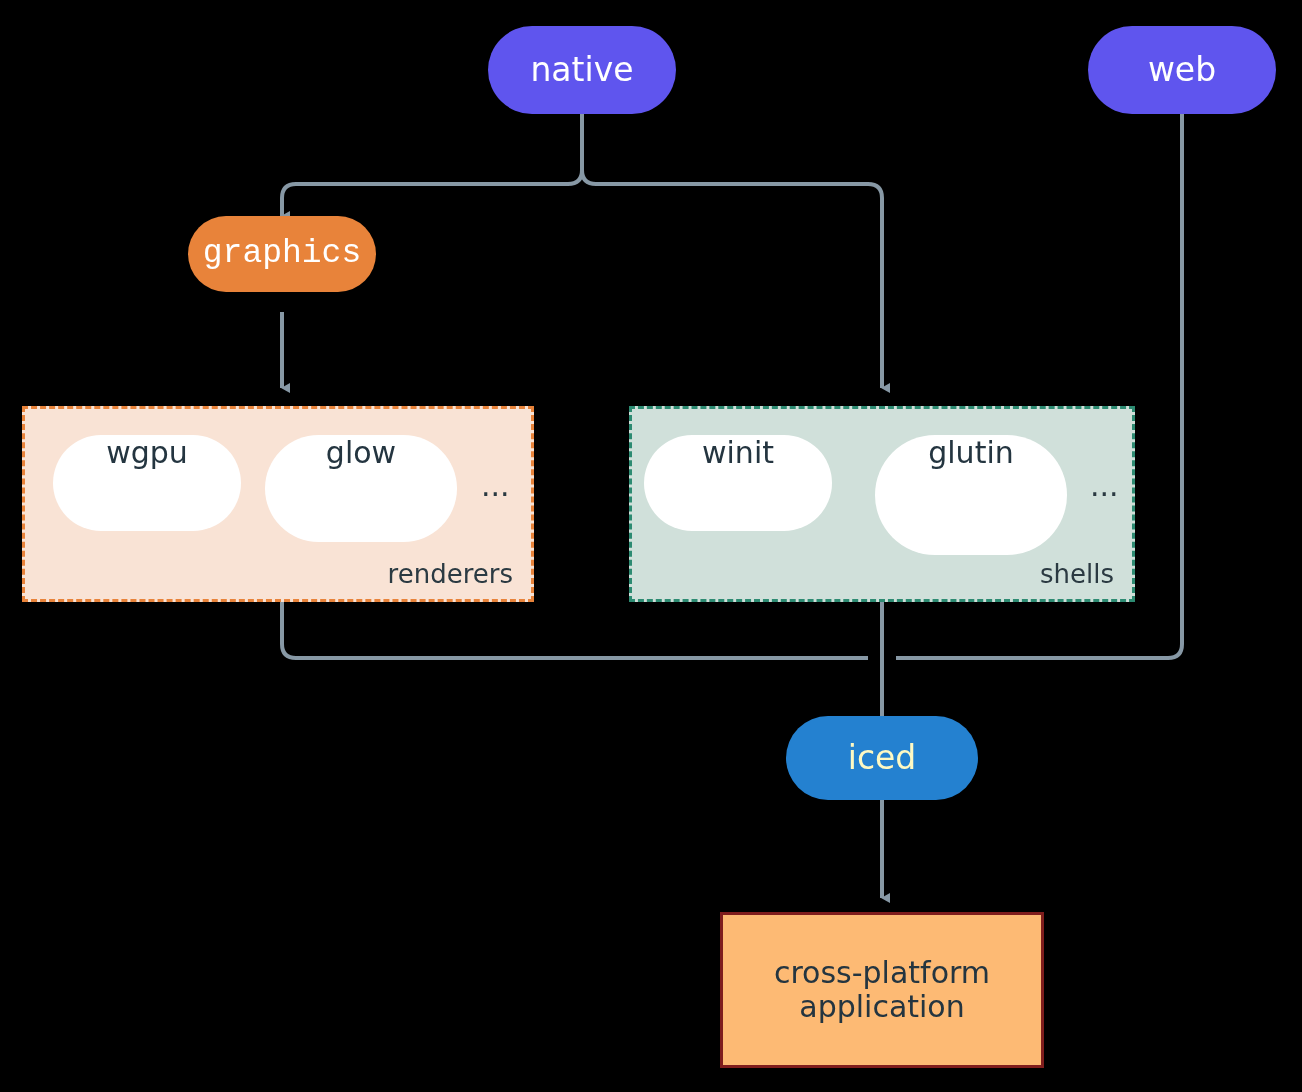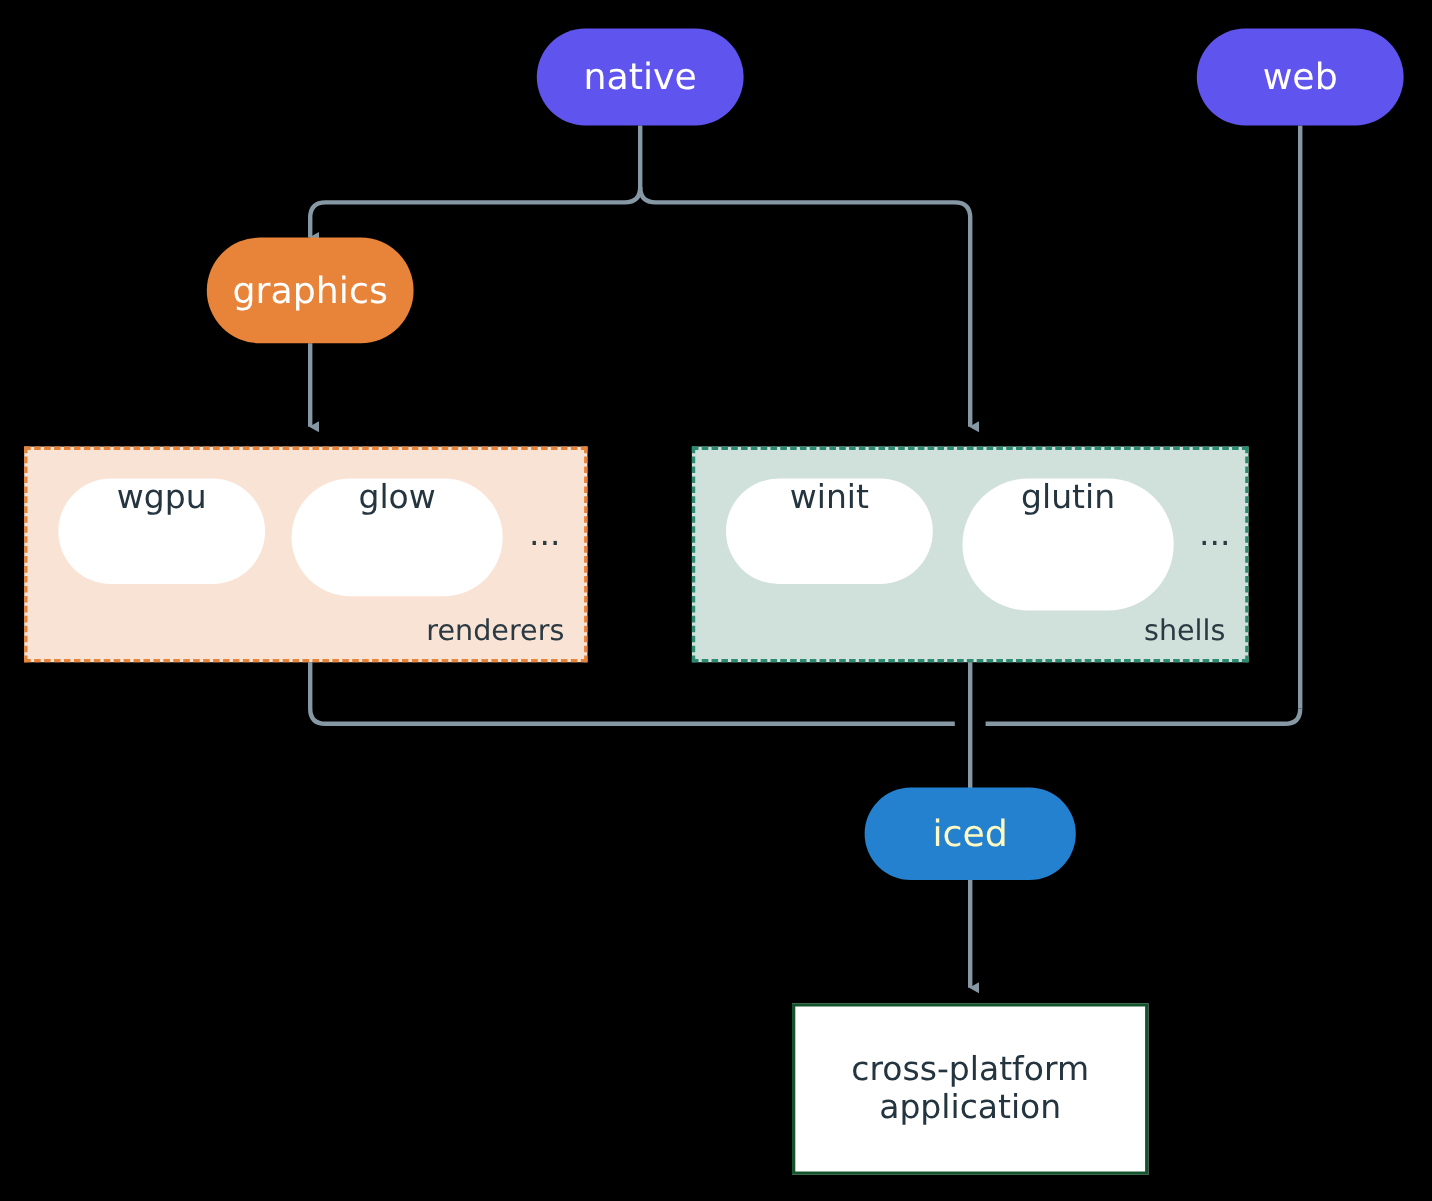--- a/index.html
+++ b/index.html
@@ -93,22 +93,22 @@
   }
   .ellipsis {
     position: absolute;
     font-size: 30px;
     color: #2b3a42;
     line-height: 1;
   }
 
   
   .node-app {
-    background: #ffffff;
-    border: 3px solid #14532d;
+    background: #fdba74;
+    border: 3px solid #7f1d1d;
     color: #243540;
     font-size: 30px;
     flex-direction: column;
     box-sizing: border-box;
   }
   .node-app span { display: block; }
 </style>
 </head>
 <body>
 
@@ -143,42 +143,42 @@
   </svg>
 
   <div class="node pill node-native" style="left:488px; top:26px; width:188px; height:88px;">
     <span>native</span>
   </div>
 
   <div class="node pill node-web" style="left:1088px; top:26px; width:188px; height:88px;">
     <span>web</span>
   </div>
 
-  <div class="node pill node-graphics" style="left:188px; top:216px; width:188px; height:96px;">
+  <div class="node pill node-graphics" style="left:188px; top:216px; width:188px; height:76px;font-family:Liberation Mono, monospace;">
     <span>graphics</span>
   </div>
 
   <div class="cluster cluster-renderers" style="left:22px; top:406px; width:512px; height:196px;">
 
     <div class="leaf" style="left:28px; top:26px; width:188px; height:96px;">
       <span>wgpu</span>
     </div>
 
     <div class="leaf" style="left:240px; top:26px; width:192px; height:107px;">
       <span>glow</span>
     </div>
 
     <div class="ellipsis" style="left:456px; top:62px;">...</div>
 
     <div class="cluster-label">renderers</div>
   </div>
 
   <div class="cluster cluster-shells" style="left:629px; top:406px; width:506px; height:196px;">
 
-    <div class="leaf" style="left:28px; top:26px; width:188px; height:96px;">
+    <div class="leaf" style="left:12px; top:26px; width:188px; height:96px;">
       <span>winit</span>
     </div>
 
     <div class="leaf" style="left:243px; top:26px; width:192px; height:120px;">
       <span>glutin</span>
     </div>
 
     <div class="ellipsis" style="left:458px; top:62px;">...</div>
 
     <div class="cluster-label">shells</div>

